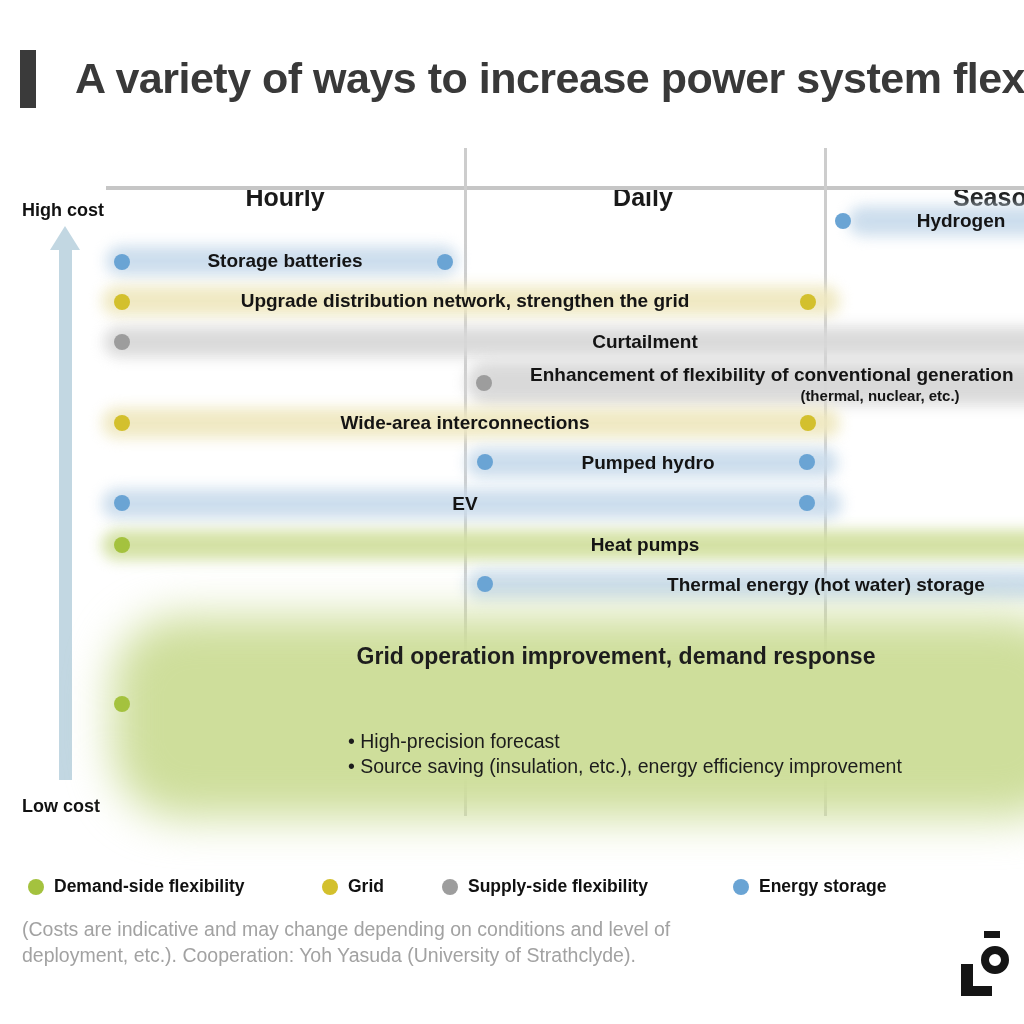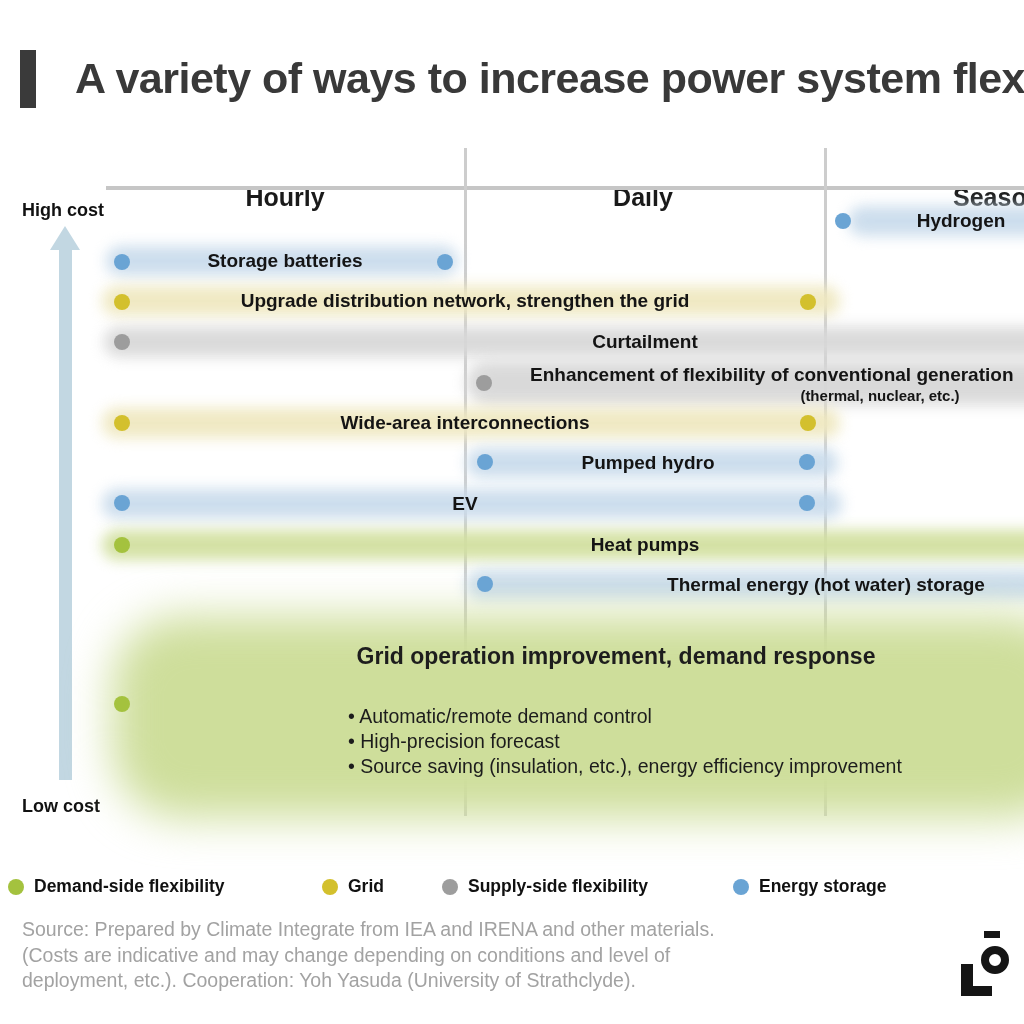--- a/index.html
+++ b/index.html
@@ -110,43 +110,41 @@
   <div class="abs item-label" style="left:645px;top:342px;">Curtailment</div>
   <div class="abs item-label left-anchor" style="left:530px;top:375px;">Enhancement of flexibility of conventional generation</div>
   <div class="abs item-sub" style="left:880px;top:395px;">(thermal, nuclear, etc.)</div>
   <div class="abs item-label" style="left:465px;top:423px;">Wide-area interconnections</div>
   <div class="abs item-label" style="left:648px;top:463px;">Pumped hydro</div>
   <div class="abs item-label" style="left:465px;top:504px;">EV</div>
   <div class="abs item-label" style="left:645px;top:545px;">Heat pumps</div>
   <div class="abs item-label" style="left:826px;top:585px;text-align:right;">Thermal energy (hot water) storage</div>
 
   <div class="abs gb-heading">Grid operation improvement, demand response</div>
-  <div class="abs gb-bullet" style="top:716px;">• Automatic/remote demand control</div>
   <div class="abs gb-bullet" style="top:741px;">• High-precision forecast</div>
   <div class="abs gb-bullet" style="top:766px;">• Source saving (insulation, etc.), energy efficiency improvement</div>
 
-  <div class="abs legend-item" style="left:8px;">
+  <div class="abs legend-item" style="left:28px;">
     <span class="dot green"></span>
     <span class="legend-label">Demand-side flexibility</span>
   </div>
   <div class="abs legend-item" style="left:322px;">
     <span class="dot yellow"></span>
     <span class="legend-label">Grid</span>
   </div>
   <div class="abs legend-item" style="left:442px;">
     <span class="dot gray"></span>
     <span class="legend-label">Supply-side flexibility</span>
   </div>
   <div class="abs legend-item" style="left:733px;">
     <span class="dot blue"></span>
     <span class="legend-label">Energy storage</span>
   </div>
 
   <div class="abs source">
-    <div>Source: Prepared by Climate Integrate from IEA and IRENA and other materials.</div>
     <div>(Costs are indicative and may change depending on conditions and level of</div>
     <div>deployment, etc.). Cooperation: Yoh Yasuda (University of Strathclyde).</div>
   </div>
 
   <div class="abs logo-dash"></div>
   <div class="abs logo-o"></div>
   <div class="abs logo-l-stem"></div>
   <div class="abs logo-l-foot"></div>
 
 </div>

